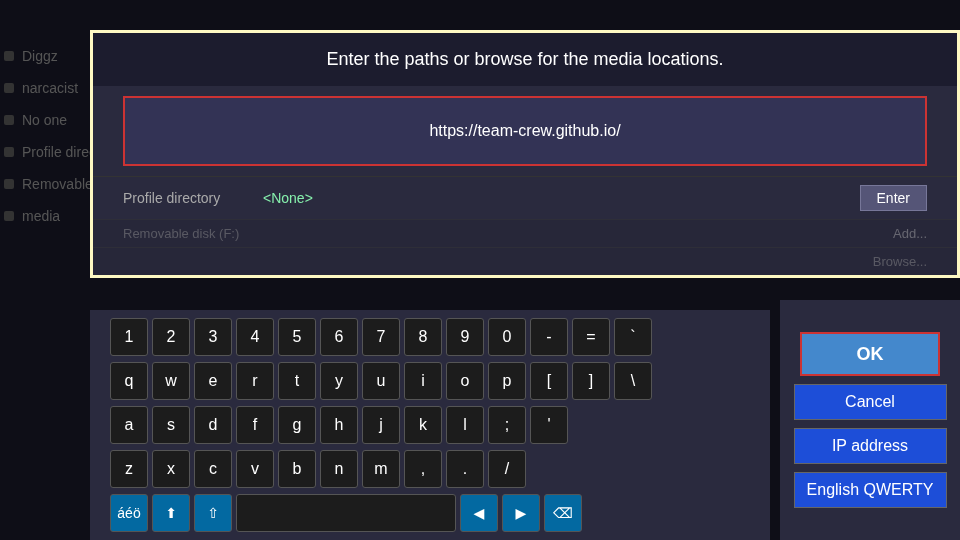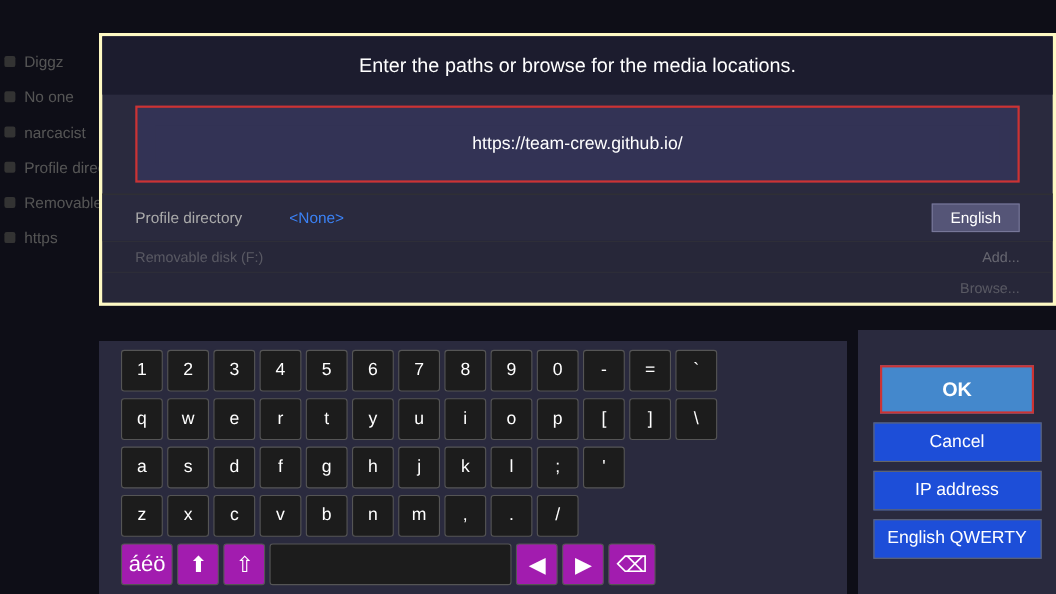--- a/index.html
+++ b/index.html
@@ -121,21 +121,21 @@
       border-top: 1px solid #333;
     }
 
     .profile-label {
       color: #aaaaaa;
       font-size: 14px;
       min-width: 120px;
     }
 
     .none-value {
-      color: #3b82f6;
+      color: #86efac;
       font-size: 14px;
       flex: 1;
     }
 
     .browse-btn {
       background: #555577;
       border: 1px solid #777799;
       color: #ffffff;
       padding: 4px 16px;
       cursor: pointer;
@@ -189,24 +189,24 @@
       display: flex;
       justify-content: flex-start;
       gap: 4px;
       padding-left: 10px;
       align-items: center;
     }
 
     .key-special {
       min-width: 38px;
       height: 38px;
-      background: #a21caf;
+      background: #0369a1;
       border: 1px solid #555;
       color: #ffffff;
-      font-size: 20px;
+      font-size: 14px;
       display: flex;
       align-items: center;
       justify-content: center;
       cursor: pointer;
       border-radius: 3px;
       padding: 0 6px;
     }
 
     .spacebar-key {
       flex: 1;
@@ -271,53 +271,53 @@
   <span class="time-display">7:04 AM</span>
 </div>
 
 <div class="sidebar">
   <div class="sidebar-item">
     <div class="sidebar-dot"></div>
     <span>Diggz</span>
   </div>
   <div class="sidebar-item">
     <div class="sidebar-dot"></div>
+    <span>narcacist</span>
+  </div>
+  <div class="sidebar-item">
+    <div class="sidebar-dot"></div>
     <span>No one</span>
   </div>
   <div class="sidebar-item">
     <div class="sidebar-dot"></div>
-    <span>narcacist</span>
-  </div>
-  <div class="sidebar-item">
-    <div class="sidebar-dot"></div>
     <span>Profile directory</span>
   </div>
   <div class="sidebar-item">
     <div class="sidebar-dot"></div>
     <span>Removable disk (F:)</span>
   </div>
   <div class="sidebar-item">
     <div class="sidebar-dot"></div>
-    <span>https</span>
+    <span>media</span>
   </div>
 </div>
 
 <div class="dialog-overlay"></div>
 
 <div class="dialog">
   <div class="dialog-instruction">Enter the paths or browse for the media locations.</div>
 
   <div class="url-input-wrapper">
     <input class="url-input" type="text" value="https://team-crew.github.io/" style="">
   </div>
 
   <div class="browse-row">
     <span class="profile-label">Profile directory</span>
     <span class="none-value">&lt;None&gt;</span>
-    <button class="browse-btn">English</button>
+    <button class="browse-btn">Enter</button>
   </div>
 
   <div class="faded-row">
     <span style="color:#888; font-size:13px;">Removable disk (F:)</span>
     <span style="margin-left:auto; color:#a3a3a3; font-size:13px;">Add...</span>
   </div>
   <div class="faded-row">
     <span style="color:#888; font-size:13px;"></span>
     <span style="margin-left:auto; color:#888; font-size:13px;">Browse...</span>
   </div>

